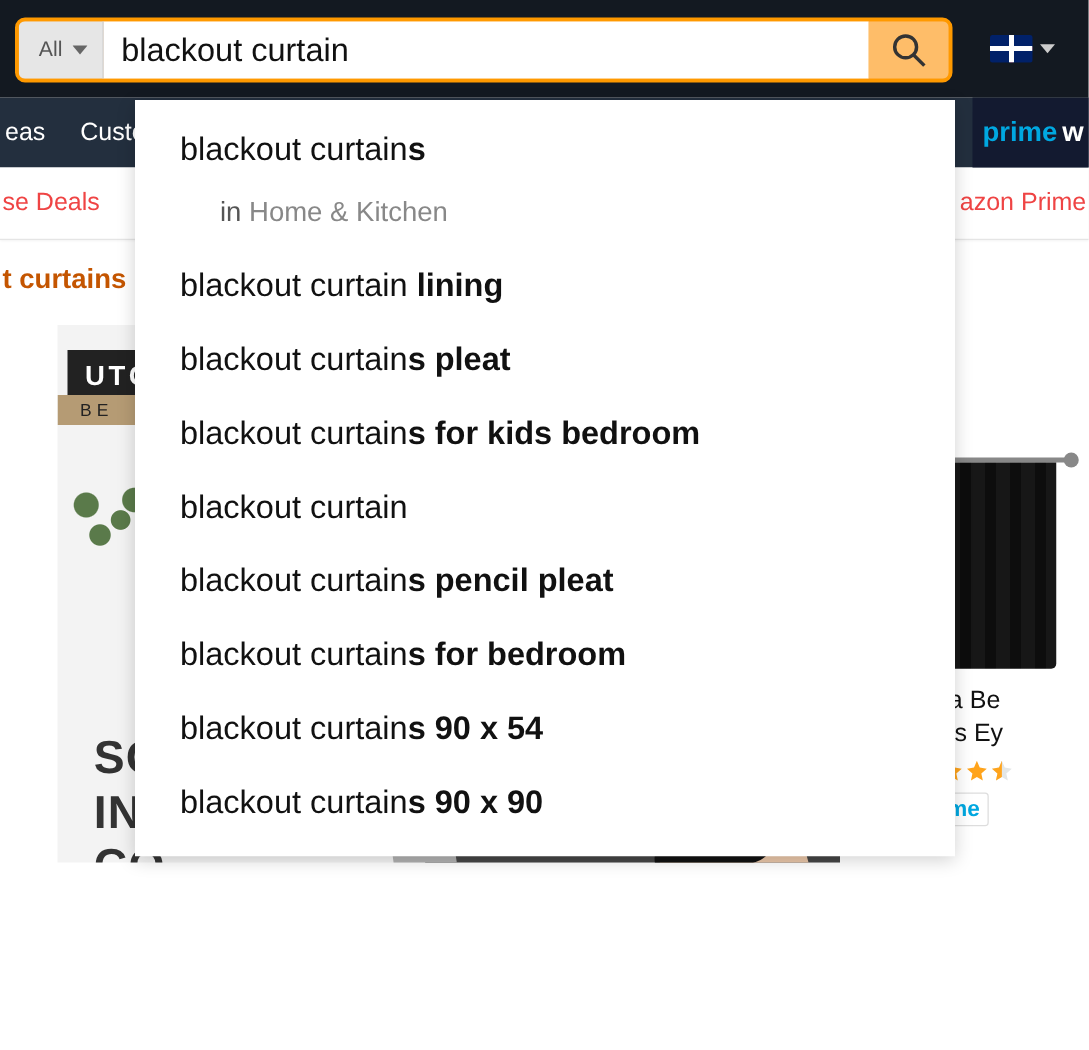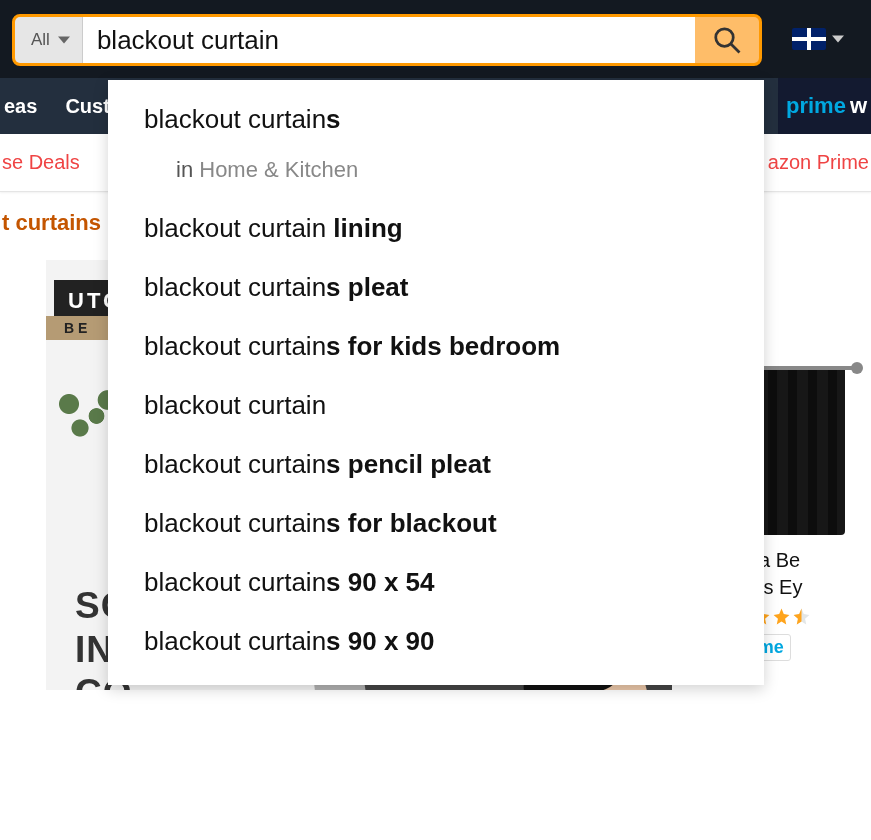--- a/index.html
+++ b/index.html
@@ -89,21 +89,21 @@
       background: #232f3e;
       height: 56px;
       display: flex;
       align-items: center;
       padding: 0 0;
       color: #fff;
       font-size: 20px;
       justify-content: space-between;
     }
     .subnav-left { display: flex; gap: 28px; padding-left: 4px; }
-    .subnav-left span { cursor: pointer; font-weight: bold; }
+    .subnav-left span { cursor: pointer; }
     .prime-week {
       background: #131a30;
       height: 100%;
       display: flex;
       align-items: center;
       padding: 0 4px 0 8px;
       font-weight: 700;
       font-size: 22px;
       cursor: pointer;
     }
@@ -154,21 +154,21 @@
       letter-spacing: 3px;
     }
     .brand-sub {
       position: absolute;
       top: 56px; left: 0;
       background: #b59b74;
       color: #222;
       padding: 4px 18px;
       font-size: 14px;
       letter-spacing: 4px;
-      font-weight: 700;
+      font-weight: 400;
     }
     .hero-copy {
       position: absolute;
       left: 12px;
       top: 324px;
       color: #333;
       font-weight: 800;
       font-size: 37px;
       line-height: 1.18;
       letter-spacing: 1px;
@@ -386,16 +386,16 @@
 </div>
 
 <div class="dropdown">
   <div class="dd-item"><span>blackout curtain</span><b>s</b></div>
   <div class="dd-cat"><span class="in">in </span><span class="dept">Home &amp; Kitchen</span></div>
   <div class="dd-item"><span>blackout curtain </span><b>lining</b></div>
   <div class="dd-item"><span>blackout curtain</span><b>s pleat</b></div>
   <div class="dd-item"><span>blackout curtain</span><b>s for kids bedroom</b></div>
   <div class="dd-item"><span>blackout curtain</span><b></b></div>
   <div class="dd-item"><span>blackout curtain</span><b>s pencil pleat</b></div>
-  <div class="dd-item"><span>blackout curtain</span><b>s for blackout</b></div>
+  <div class="dd-item"><span>blackout curtain</span><b>s for bedroom</b></div>
   <div class="dd-item"><span>blackout curtain</span><b>s 90 x 54</b></div>
   <div class="dd-item"><span>blackout curtain</span><b>s 90 x 90</b></div>
 </div>
 
 </body></html>

